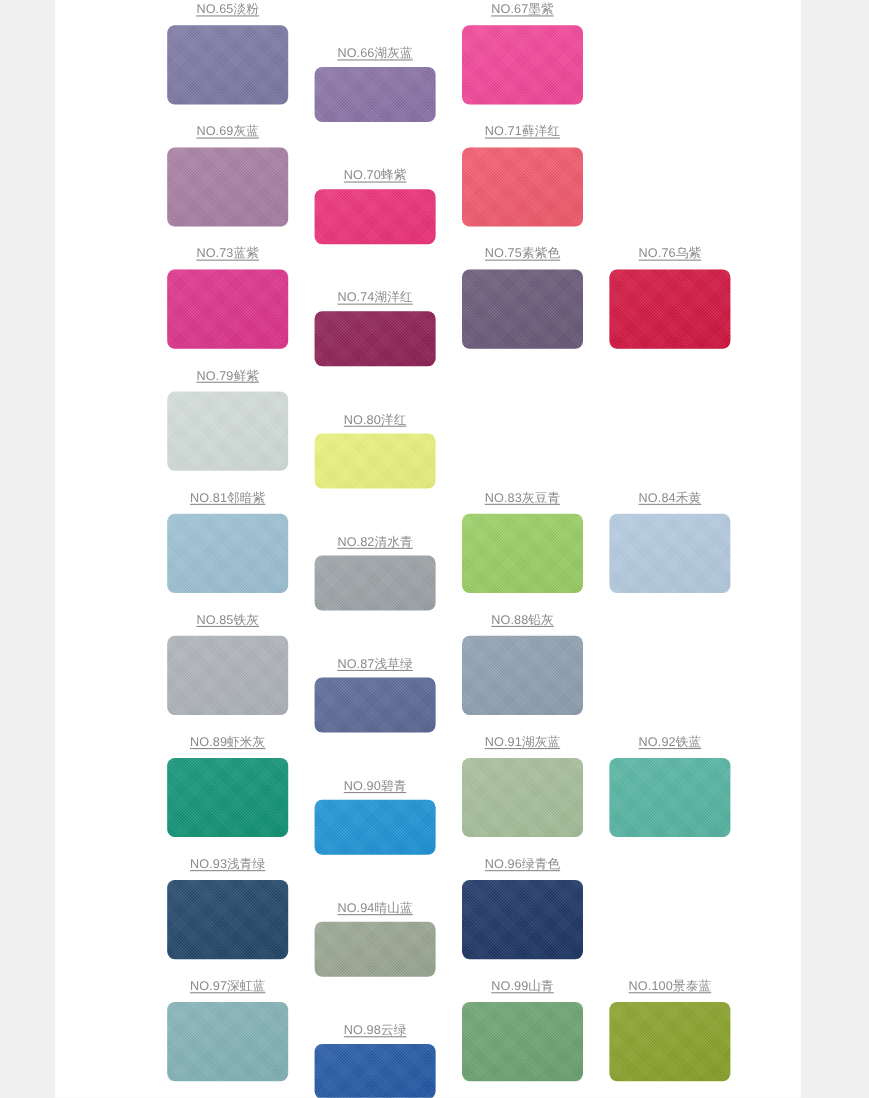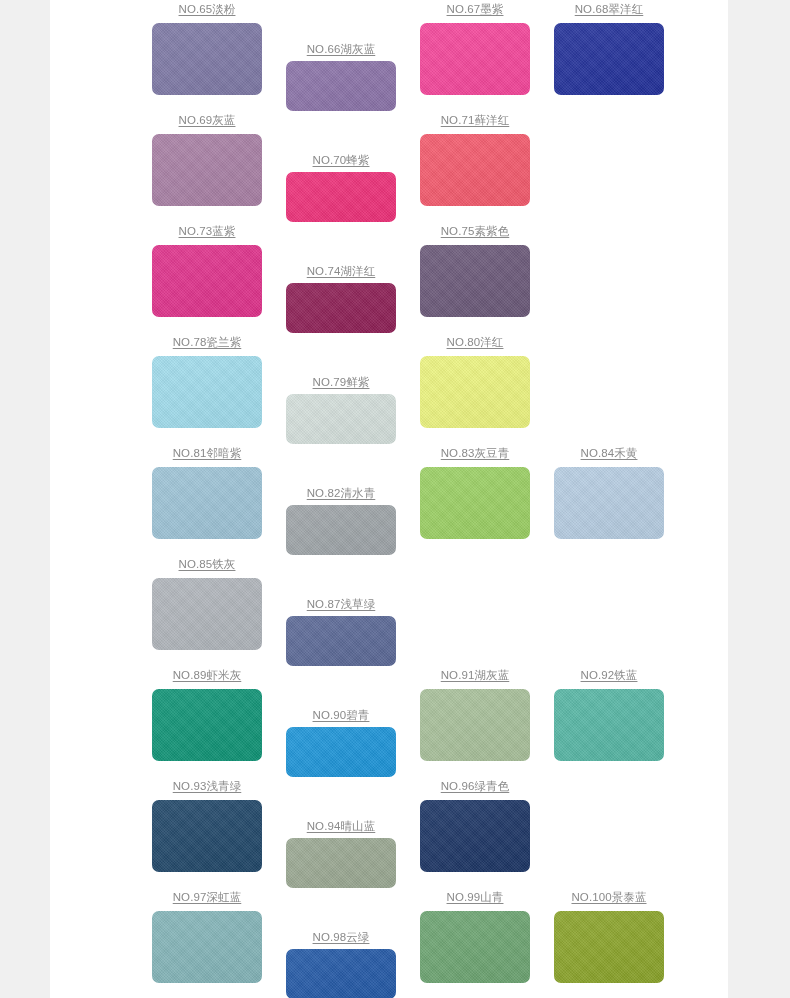--- a/index.html
+++ b/index.html
@@ -115,24 +115,20 @@
             <div class="chip" style="background-color: rgb(125, 120, 165);"></div>
           </div>
           <div class="cell">
             <div class="label">NO.66湖灰蓝</div>
             <div class="chip" style="background-color: rgb(138, 114, 168);"></div>
           </div>
           <div class="cell">
             <div class="label">NO.67墨紫</div>
             <div class="chip" style="background-color: rgb(245, 69, 154);"></div>
           </div>
-          <div class="cell">
-            <div class="label">NO.68翠洋红</div>
-            <div class="chip" style="background-color: rgb(34, 48, 154);"></div>
-          </div>
         </div>
         <div class="swatch-row">
           <div class="cell">
             <div class="label">NO.69灰蓝</div>
             <div class="chip" style="background-color: rgb(168, 127, 164);"></div>
           </div>
           <div class="cell">
             <div class="label">NO.70蜂紫</div>
             <div class="chip" style="background-color: rgb(238, 47, 120);"></div>
           </div>
@@ -147,26 +143,26 @@
             <div class="chip" style="background-color: rgb(224, 49, 139);"></div>
           </div>
           <div class="cell">
             <div class="label">NO.74湖洋红</div>
             <div class="chip" style="background-color: rgb(142, 31, 85);"></div>
           </div>
           <div class="cell">
             <div class="label">NO.75素紫色</div>
             <div class="chip" style="background-color: rgb(106, 88, 120);"></div>
           </div>
-        </div>
-        <div class="swatch-row">
-          <div class="cell">
-            <div class="label">NO.78瓷兰紫</div>
-            <div class="chip" style="background-color: rgb(160, 220, 236);"></div>
-          </div>
+          <div class="cell">
+            <div class="label">NO.76乌紫</div>
+            <div class="chip" style="background-color: rgb(212, 19, 63);"></div>
+          </div>
+        </div>
+        <div class="swatch-row">
           <div class="cell">
             <div class="label">NO.79鲜紫</div>
             <div class="chip" style="background-color: rgb(212, 223, 219);"></div>
           </div>
           <div class="cell">
             <div class="label">NO.80洋红</div>
             <div class="chip" style="background-color: rgb(236, 244, 126);"></div>
           </div>
         </div>
         <div class="swatch-row">
@@ -188,20 +184,24 @@
           </div>
         </div>
         <div class="swatch-row">
           <div class="cell">
             <div class="label">NO.85铁灰</div>
             <div class="chip" style="background-color: rgb(176, 181, 187);"></div>
           </div>
           <div class="cell">
             <div class="label">NO.87浅草绿</div>
             <div class="chip" style="background-color: rgb(90, 104, 150);"></div>
+          </div>
+          <div class="cell">
+            <div class="label">NO.88铅灰</div>
+            <div class="chip" style="background-color: rgb(144, 160, 178);"></div>
           </div>
         </div>
         <div class="swatch-row">
           <div class="cell">
             <div class="label">NO.89虾米灰</div>
             <div class="chip" style="background-color: rgb(15, 148, 118);"></div>
           </div>
           <div class="cell">
             <div class="label">NO.90碧青</div>
             <div class="chip" style="background-color: rgb(27, 148, 216);"></div>

